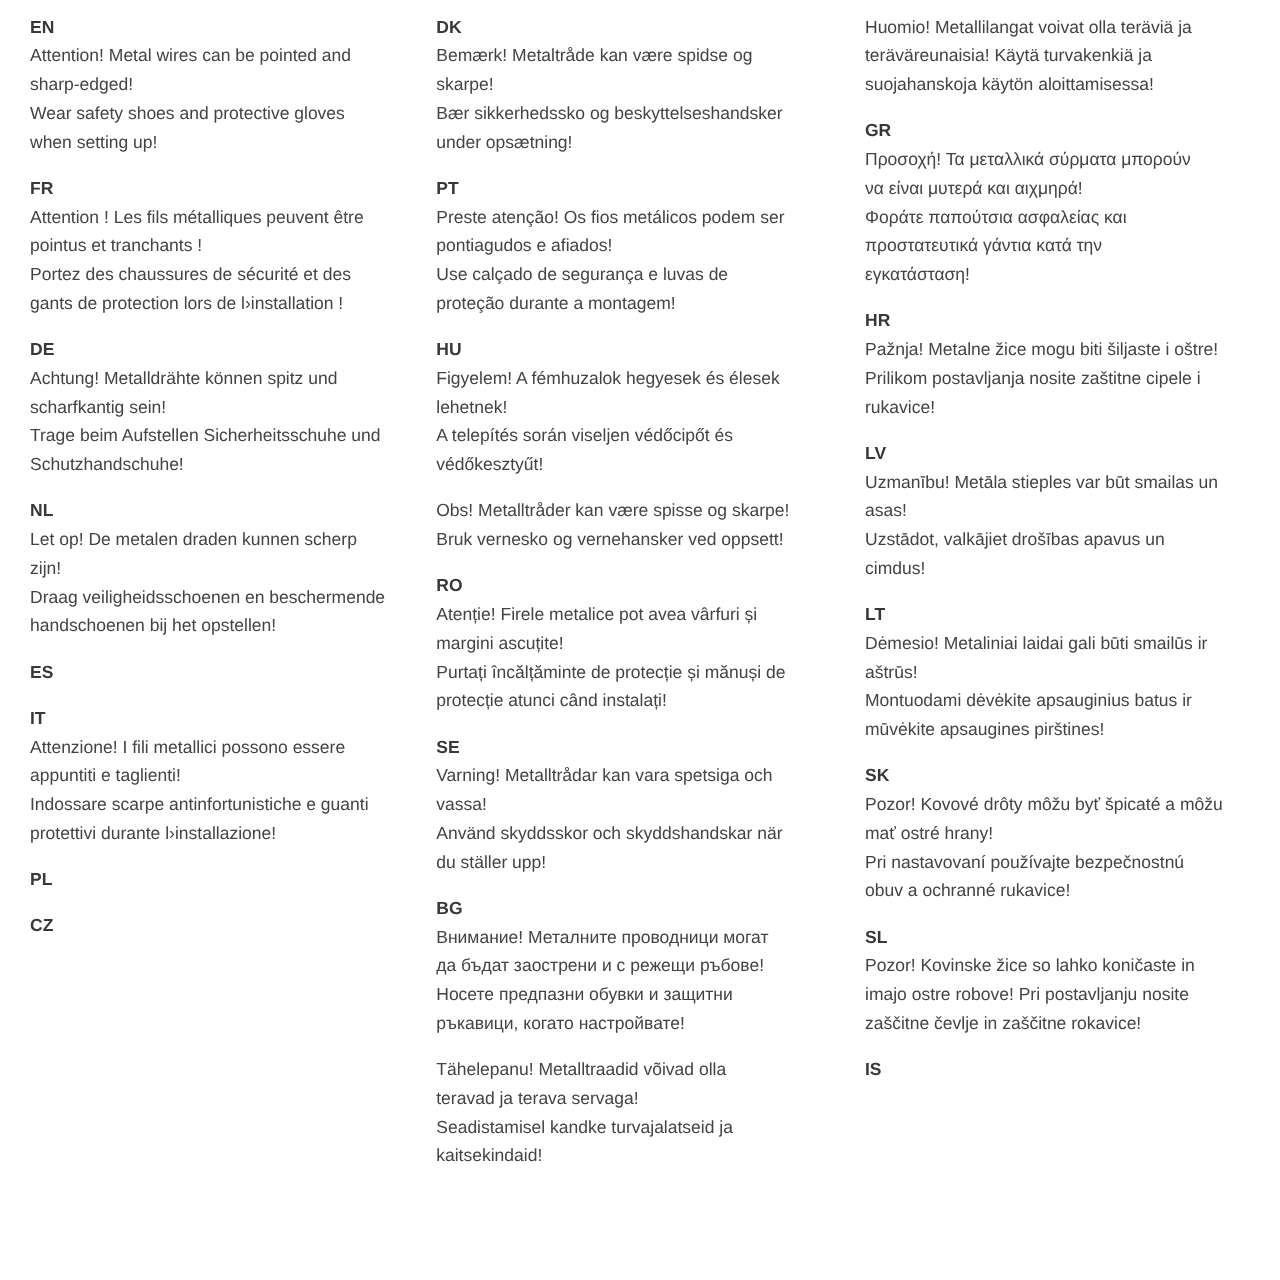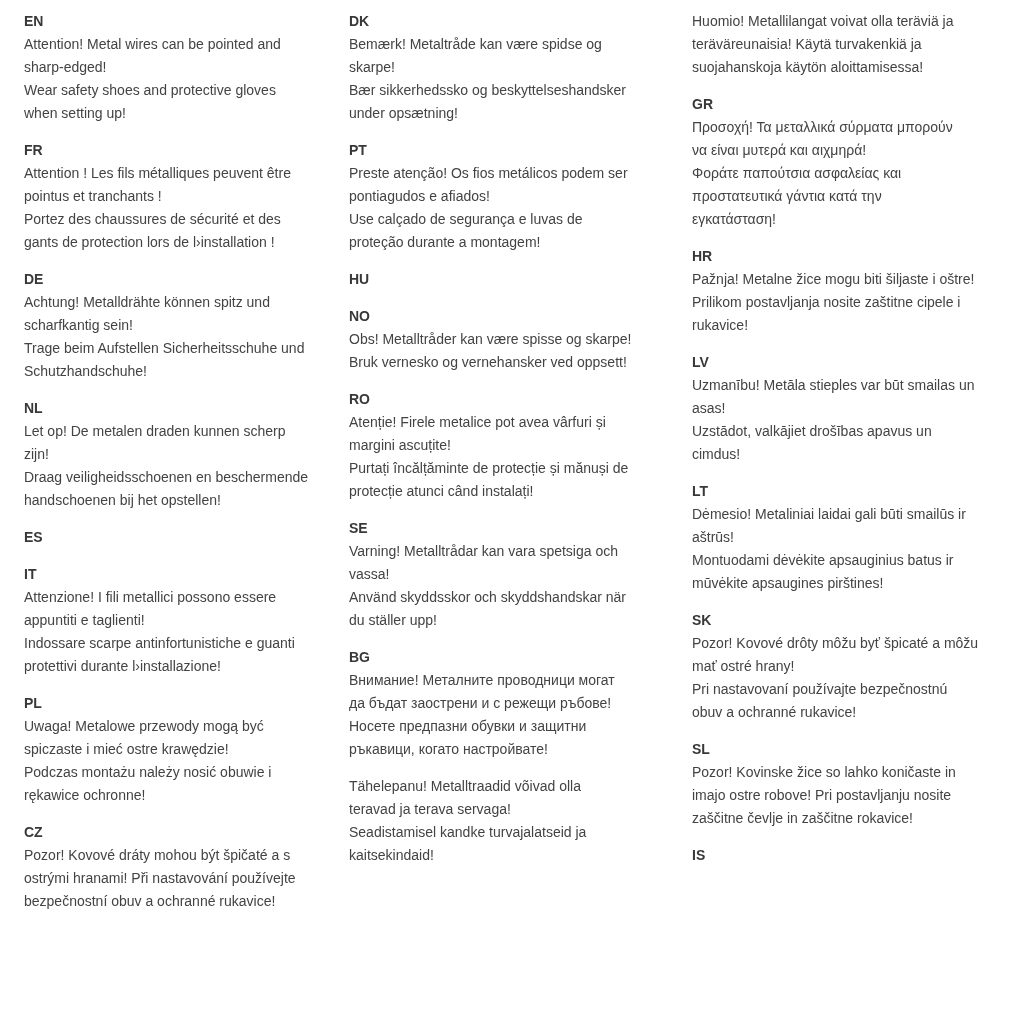--- a/index.html
+++ b/index.html
@@ -77,53 +77,49 @@
     </article>
     <article class="block">
       <h2 class="code">IT</h2>
       <p class="txt">Attenzione! I fili metallici possono essere
 appuntiti e taglienti!
 Indossare scarpe antinfortunistiche e guanti
 protettivi durante l›installazione!</p>
     </article>
     <article class="block">
       <h2 class="code">PL</h2>
-      <p class="txt">Uwaga! Metalowe przewody mogą być
-spiczaste i mieć ostre krawędzie!
-Podczas montażu należy nosić obuwie i
-rękawice ochronne!</p>
     </article>
     <article class="block">
       <h2 class="code">CZ</h2>
-      <p class="txt">Pozor! Kovové dráty mohou být špičaté a s
-ostrými hranami! Při nastavování používejte
-bezpečnostní obuv a ochranné rukavice!</p>
     </article>
   </section>
 
   <section class="col">
     <article class="block">
       <h2 class="code">DK</h2>
       <p class="txt">Bemærk! Metaltråde kan være spidse og
 skarpe!
 Bær sikkerhedssko og beskyttelseshandsker
 under opsætning!</p>
     </article>
     <article class="block">
       <h2 class="code">PT</h2>
       <p class="txt">Preste atenção! Os fios metálicos podem ser
 pontiagudos e afiados!
 Use calçado de segurança e luvas de
 proteção durante a montagem!</p>
     </article>
     <article class="block">
       <h2 class="code">HU</h2>
-    </article>
-    <article class="block">
-      <h2 class="code">NO</h2>
+      <p class="txt">Figyelem! A fémhuzalok hegyesek és élesek
+lehetnek!
+A telepítés során viseljen védőcipőt és
+védőkesztyűt!</p>
+    </article>
+    <article class="block">
       <p class="txt">Obs! Metalltråder kan være spisse og skarpe!
 Bruk vernesko og vernehansker ved oppsett!</p>
     </article>
     <article class="block">
       <h2 class="code">RO</h2>
       <p class="txt">Atenție! Firele metalice pot avea vârfuri și
 margini ascuțite!
 Purtați încălțăminte de protecție și mănuși de
 protecție atunci când instalați!</p>
     </article>

